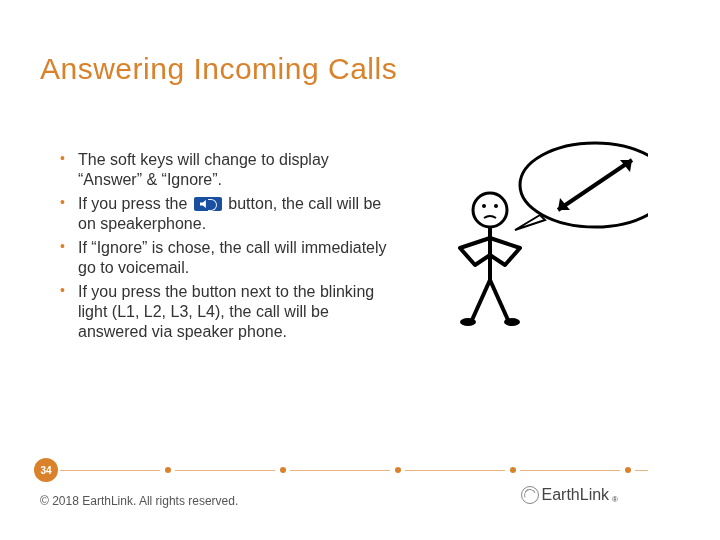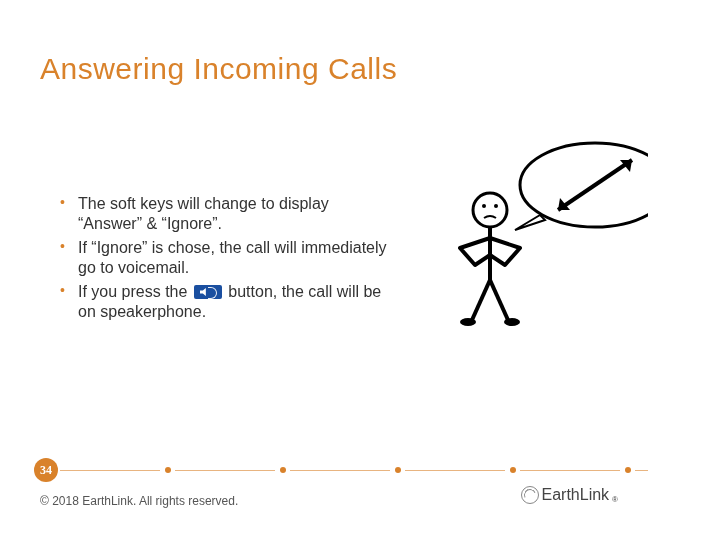--- a/index.html
+++ b/index.html
@@ -1,48 +1,49 @@
 <!DOCTYPE html>
 <html><head>
 <meta charset="utf-8">
 <style>
   * { box-sizing: border-box; margin: 0; padding: 0; }
   html, body { width: 720px; height: 540px; font-family: "Segoe UI", "Helvetica Neue", Arial, sans-serif; background: #fff; color: #222; }
   .slide { position: relative; width: 648px; height: 540px; background: #fff; overflow: hidden; }
   .title { position: absolute; left: 40px; top: 52px; font-size: 30px; font-weight: 400; color: #d9822b; letter-spacing: 0.5px; }
   .content { position: absolute; left: 60px; top: 150px; width: 330px; }
-  .content ul { list-style: none; margin-top: 44px; }
+  .content ul { list-style: none; }
   .content li { position: relative; padding-left: 18px; margin-bottom: 4px; font-size: 16px; line-height: 1.25; color: #333; }
   .content li::before { content: "•"; position: absolute; left: 0; top: 0; color: #d9822b; font-size: 14px; }
   .speaker-icon { display: inline-block; width: 28px; height: 14px; background: #1a4fa0; border-radius: 2px; vertical-align: -2px; margin: 0 2px; position: relative; }
   .speaker-icon::after { content: ""; position: absolute; left: 6px; top: 3px; width: 6px; height: 8px; background: #fff; clip-path: polygon(0 30%, 50% 30%, 100% 0, 100% 100%, 50% 70%, 0 70%); }
   .speaker-icon::before { content: ""; position: absolute; right: 5px; top: 2px; width: 8px; height: 10px; border: 1px solid #fff; border-left: none; border-radius: 0 6px 6px 0; opacity: 0.9; }
   .clip { position: absolute; left: 430px; top: 130px; width: 250px; height: 200px; }
   .footer-dots { position: absolute; left: 0; right: 0; top: 460px; height: 20px; }
   .dot { position: absolute; width: 6px; height: 6px; background: #d9822b; border-radius: 50%; top: 7px; }
   .line { position: absolute; height: 1px; background: #d9822b; top: 10px; opacity: 0.6; }
-  .page-badge { position: absolute; left: 34px; top: 458px; width: 24px; height: 24px; background: #d9822b; color: #fff; font-size: 12px; font-weight: 600; display: flex; align-items: center; justify-content: center; border-radius: 50%; font-family: Liberation Serif, serif; }
+  .page-badge { position: absolute; left: 34px; top: 458px; width: 24px; height: 24px; background: #d9822b; color: #fff; font-size: 10px; font-weight: 600; display: flex; align-items: center; justify-content: center; border-radius: 50%; }
   .copyright { position: absolute; left: 40px; top: 494px; font-size: 12px; color: #555; }
   .logo { position: absolute; right: 30px; top: 486px; font-size: 16px; color: #444; font-weight: 500; display: flex; align-items: flex-end; gap: 3px; }
   .logo .globe { width: 18px; height: 18px; border: 1.5px solid #888; border-radius: 50%; position: relative; display: inline-block; }
   .logo .globe::before { content: ""; position: absolute; left: 2px; top: 2px; width: 10px; height: 10px; border: 1px solid #888; border-radius: 50%; border-right-color: transparent; border-bottom-color: transparent; transform: rotate(20deg); }
   .logo sup { font-size: 8px; }
 </style>
 </head>
 <body>
 
 <div class="slide">
 
   <h1 class="title">Answering Incoming Calls</h1>
 
   <div class="content">
     <ul>
       <li><span>The soft keys will change to display “Answer” &amp; “Ignore”.</span></li>
+      <li><span>If you press the </span><span class="speaker-icon"></span><span> button, the call will be on speakerphone.</span></li>
       <li><span>If “Ignore” is chose, the call will immediately go to voicemail.</span></li>
-      <li><span>If you press the </span><span class="speaker-icon"></span><span> button, the call will be on speakerphone.</span></li>
+      <li><span>If you press the button next to the blinking light (L1, L2, L3, L4), the call will be answered via speaker phone.</span></li>
     </ul>
   </div>
 
   <div class="clip">
     <svg viewBox="0 0 250 200" width="250" height="200">
 
       <ellipse cx="165" cy="55" rx="75" ry="42" fill="#fff" stroke="#000" stroke-width="3"></ellipse>
       <path d="M110 85 L85 100 L115 90 Z" fill="#fff" stroke="#000" stroke-width="2"></path>
 
       <line x1="128" y1="80" x2="202" y2="30" stroke="#000" stroke-width="4"></line>

